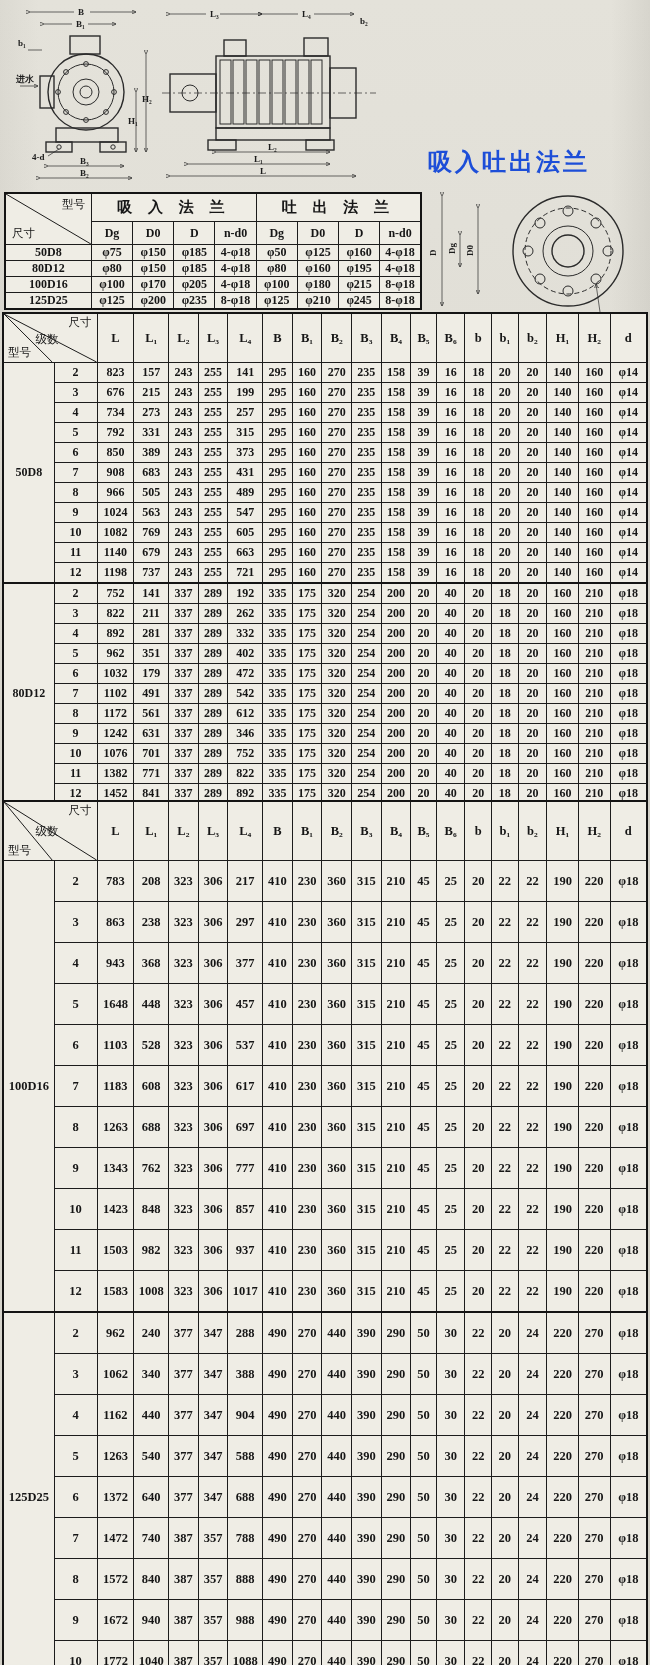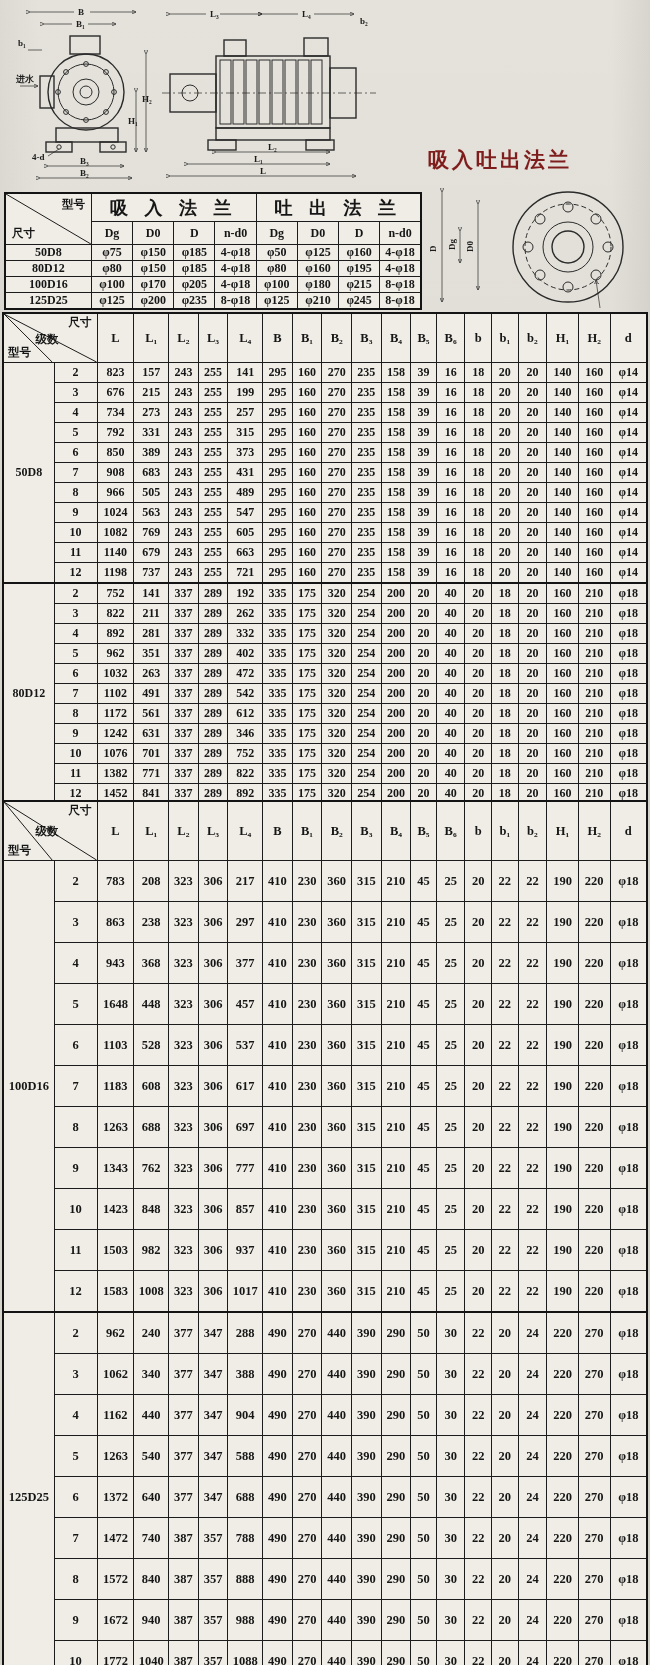--- a/index.html
+++ b/index.html
@@ -11,40 +11,40 @@
       linear-gradient(180deg, #e4e2da 0%, #dedcd4 40%, #dcdad1 100%);
     font-family:"Liberation Serif","DejaVu Serif",serif;
     color:#161616;
   }
   .abs{position:absolute;}
   
   table{border-collapse:collapse;table-layout:fixed;background:#efede5;}
   th,td{border:1px solid #1c1c1c;text-align:center;vertical-align:middle;
         padding:0;font-weight:bold;overflow:hidden;white-space:nowrap;}
   .flange-table{width:418px;font-size:12px;border:2px solid #141414;}
-  .flange-table .grp{height:27px;font-size:18px;letter-spacing:6px;margin-left:40px;}
+  .flange-table .grp{height:27px;font-size:15px;letter-spacing:6px;margin-left:40px;}
   .flange-table .sub td,.flange-table .sub th{height:22px;}
   .flange-table tbody td{height:15px;font-size:12px;}
   .dim-table{width:646px;font-size:12px;border:2px solid #141414;}
   .dim-table td{height:19px;}
   .dim-table.tall td{height:40px;font-size:12.5px;}
   .dim-table th{font-size:12.5px;}
   .model-cell{font-size:12px;}
   .sec-start td{border-top:2px solid #141414;}
   
   .corner{position:relative;}
   .corner svg{position:absolute;left:0;top:0;width:100%;height:100%;}
-  .corner span{position:absolute;font-size:11.5px;font-weight:bold;line-height:1;}
+  .corner span{position:absolute;font-size:11.5px;font-weight:normal;line-height:1;}
   .c-model{left:4px;bottom:4px;}
   .c-stage{left:34%;top:42%;}
   .c-size{right:5px;top:3px;}
   .c-top{right:6px;top:5px;}
   .c-bot{left:6px;bottom:5px;font-size:12px;}
   
-  .flange-title{font-size:21px;font-weight:bold;letter-spacing:3px;color:#7f1d1d;}
+  .flange-title{font-size:24px;font-weight:bold;letter-spacing:3px;color:#1d4ed8;}
   
   .draw line,.draw path,.draw rect,.draw circle{stroke:#2b2b2b;fill:none;}
   .draw text{fill:#1c1c1c;stroke:none;font:bold 9px "Liberation Serif",serif;}
   .draw .dim{stroke-width:.7;}
   .draw .thick{stroke-width:1.4;}
 </style>
 </head>
 <body>
 
 <div class="abs draw" style="left:14px;top:2px;width:140px;height:182px;">
@@ -630,21 +630,21 @@
         <td>20</td>
         <td>18</td>
         <td>20</td>
         <td>160</td>
         <td>210</td>
         <td>φ18</td>
       </tr>
       <tr>
         <td>6</td>
         <td>1032</td>
-        <td>263</td>
+        <td>179</td>
         <td>337</td>
         <td>289</td>
         <td>472</td>
         <td>335</td>
         <td>175</td>
         <td>320</td>
         <td>254</td>
         <td>200</td>
         <td>20</td>
         <td>40</td>

